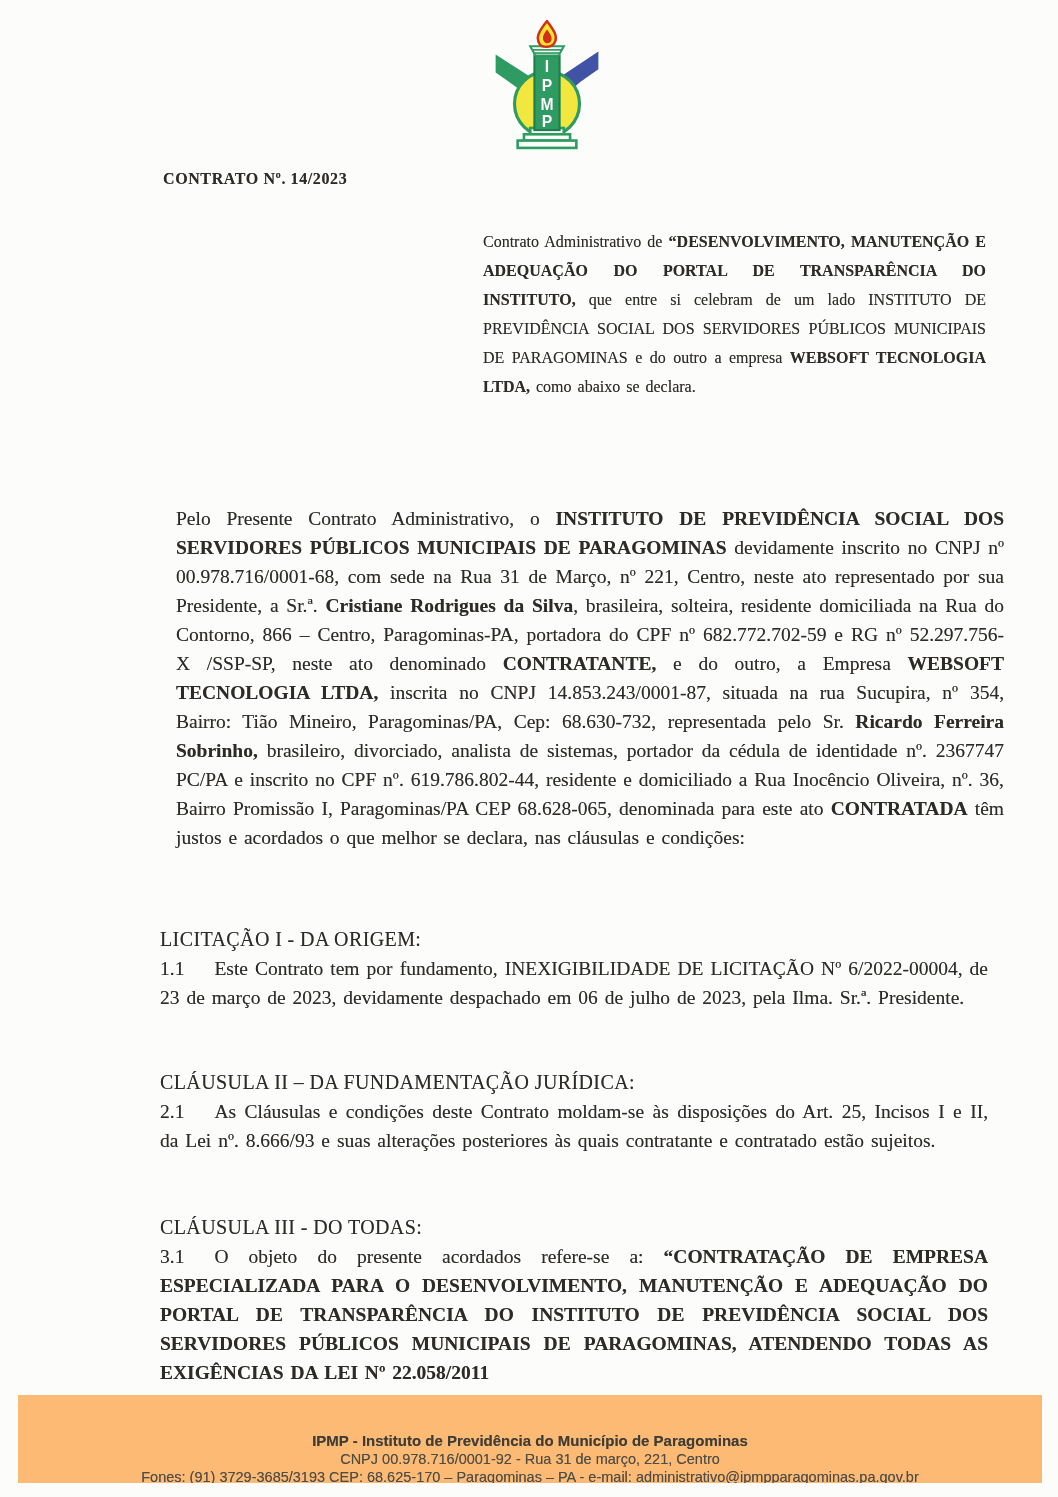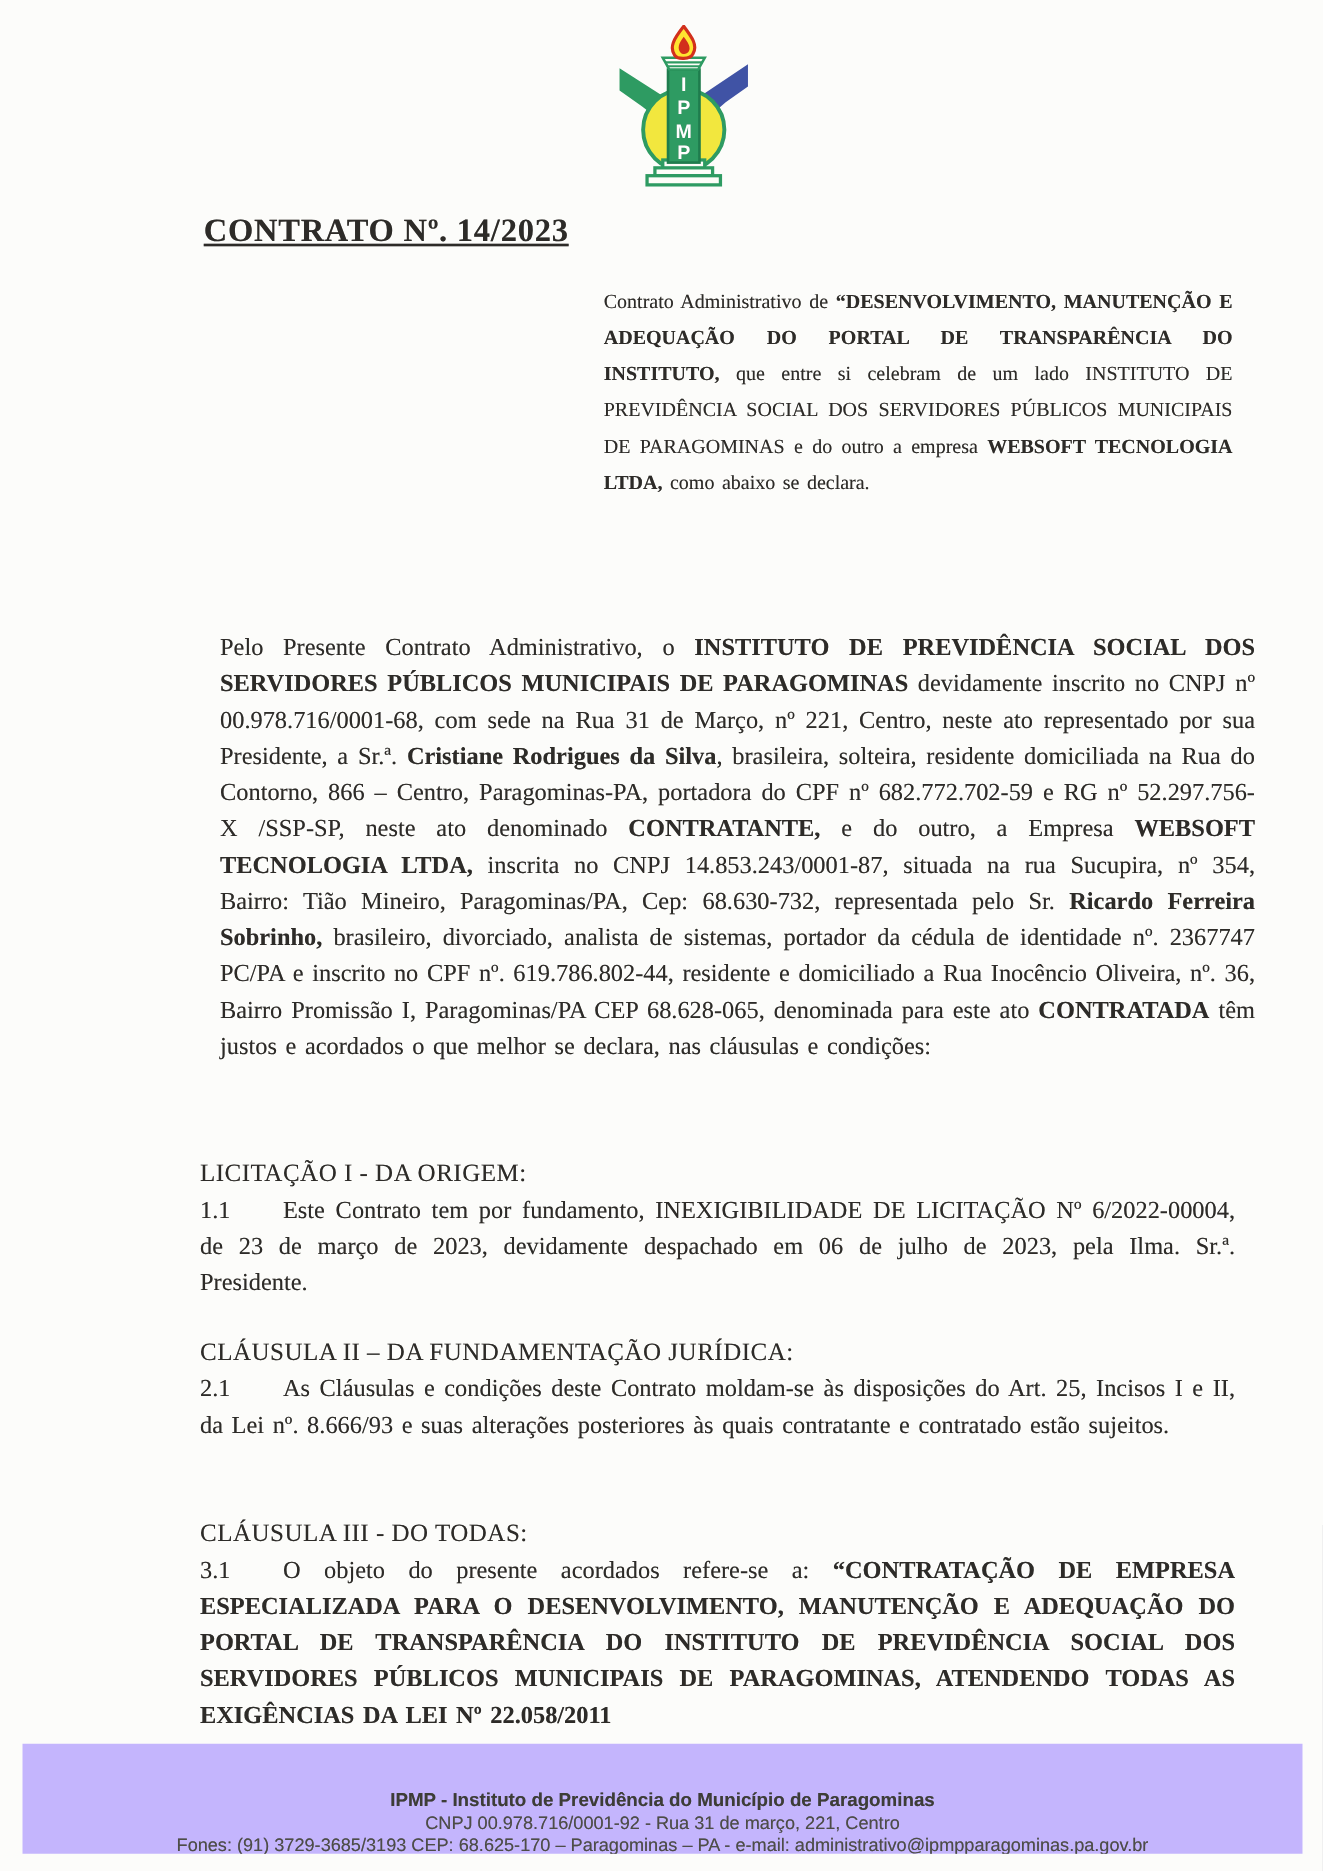--- a/index.html
+++ b/index.html
@@ -5,40 +5,40 @@
   html,body { margin:0; padding:0; background:#e8e8e8; }
   .page {
     position:relative; width:1058px; height:1497px; margin:0 auto;
     background:#fcfcfa; overflow:hidden;
     font-family:"Liberation Serif", serif; color:#2d2b28;
     text-shadow:0 0 0.4px rgba(45,42,38,0.45);
   }
   .logo { position:absolute; left:492px; top:20px; width:110px; height:130px; }
   .title {
     position:absolute; left:163px; top:170px; margin:0;
-    font-size:26px; font-weight:bold; letter-spacing:0.6px;text-decoration:underline;
+    font-size:16px; font-weight:bold; letter-spacing:0.6px;
   }
   .preamble {
     position:absolute; left:483px; top:227px; width:503px; margin:0;
     font-size:16px; line-height:29px; text-align:justify; word-spacing:2px;
   }
   .intro {
     position:absolute; left:160px; top:488px; width:828px; margin:16px;
     font-size:19.5px; line-height:29px; text-align:justify; word-spacing:2px;
   }
   .clause { position:absolute; left:160px; width:828px; }
   .clause h2 {
     margin:0; font-size:20px; font-weight:normal; letter-spacing:0.4px;
     line-height:29px; font-family:"Liberation Serif", serif;
   }
   .clause p { margin:0; font-size:19.5px; line-height:29px; text-align:justify; word-spacing:2px; }
   .clause-1 { top:925px; }
   .clause-2 { top:1068px; }
   .clause-3 { top:1213px; }
-  .cnum { margin-right:42px; }
+  .cnum { margin-right:30px; }
   .seg.bold { font-weight:bold; }
   .footer-band {
     position:absolute; left:18px; top:1395px; width:1024px; height:88px;
     overflow:hidden; box-sizing:border-box; padding-top:37px;
     text-align:center; font-family:"Liberation Sans", sans-serif; color:#4a4a44;
   }
   .footer-line-1 { font-weight:bold; font-size:15px; line-height:18px; color:#3d3d37; }
   .footer-line-2, .footer-line-3 { font-size:14.5px; line-height:18px; color:#4d4d47; }
   .logo svg text {
     font-family:"Liberation Sans", sans-serif; font-weight:bold;
@@ -99,19 +99,19 @@
   <section class="clause clause-2">
     <h2>CLÁUSULA II – DA FUNDAMENTAÇÃO JURÍDICA:</h2>
     <p><span class="cnum">2.1</span><span><span class="seg">As Cláusulas e condições deste Contrato moldam-se às disposições do Art. 25, Incisos I e II, da Lei nº. 8.666/93 e suas alterações posteriores às quais contratante e contratado estão sujeitos.</span></span></p>
   </section>
 
   <section class="clause clause-3">
     <h2>CLÁUSULA III - DO TODAS:</h2>
     <p><span class="cnum">3.1</span><span><span class="seg">O objeto do presente acordados refere-se a: </span><span class="seg bold">“CONTRATAÇÃO DE EMPRESA ESPECIALIZADA PARA O DESENVOLVIMENTO, MANUTENÇÃO E ADEQUAÇÃO DO PORTAL DE TRANSPARÊNCIA DO INSTITUTO DE PREVIDÊNCIA SOCIAL DOS SERVIDORES PÚBLICOS MUNICIPAIS DE PARAGOMINAS, ATENDENDO TODAS AS EXIGÊNCIAS DA LEI Nº 22.058/2011</span></span></p>
   </section>
 
-  <footer class="footer-band" style="background-color: #c4b5fd;">
+  <footer class="footer-band" style="background-color: #fdba74;">
     <div class="footer-line-1">IPMP - Instituto de Previdência do Município de Paragominas</div>
     <div class="footer-line-2">CNPJ 00.978.716/0001-92 - Rua 31 de março, 221, Centro</div>
     <div class="footer-line-3">Fones: (91) 3729-3685/3193 CEP: 68.625-170 – Paragominas – PA - e-mail: administrativo@ipmpparagominas.pa.gov.br</div>
   </footer>
 
 </div>
 
 </body></html>

